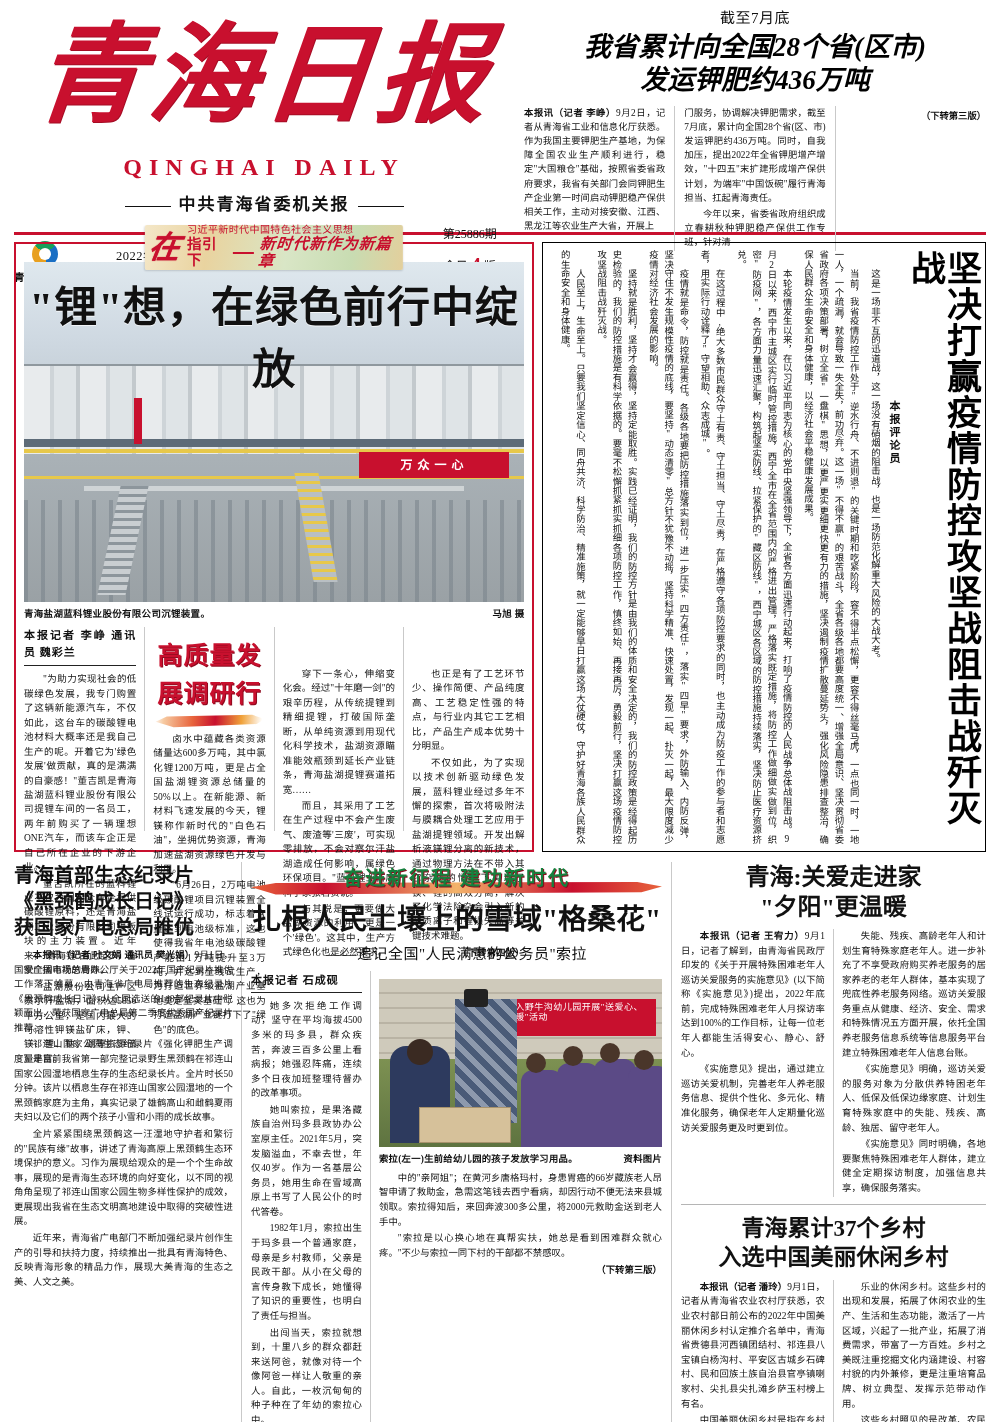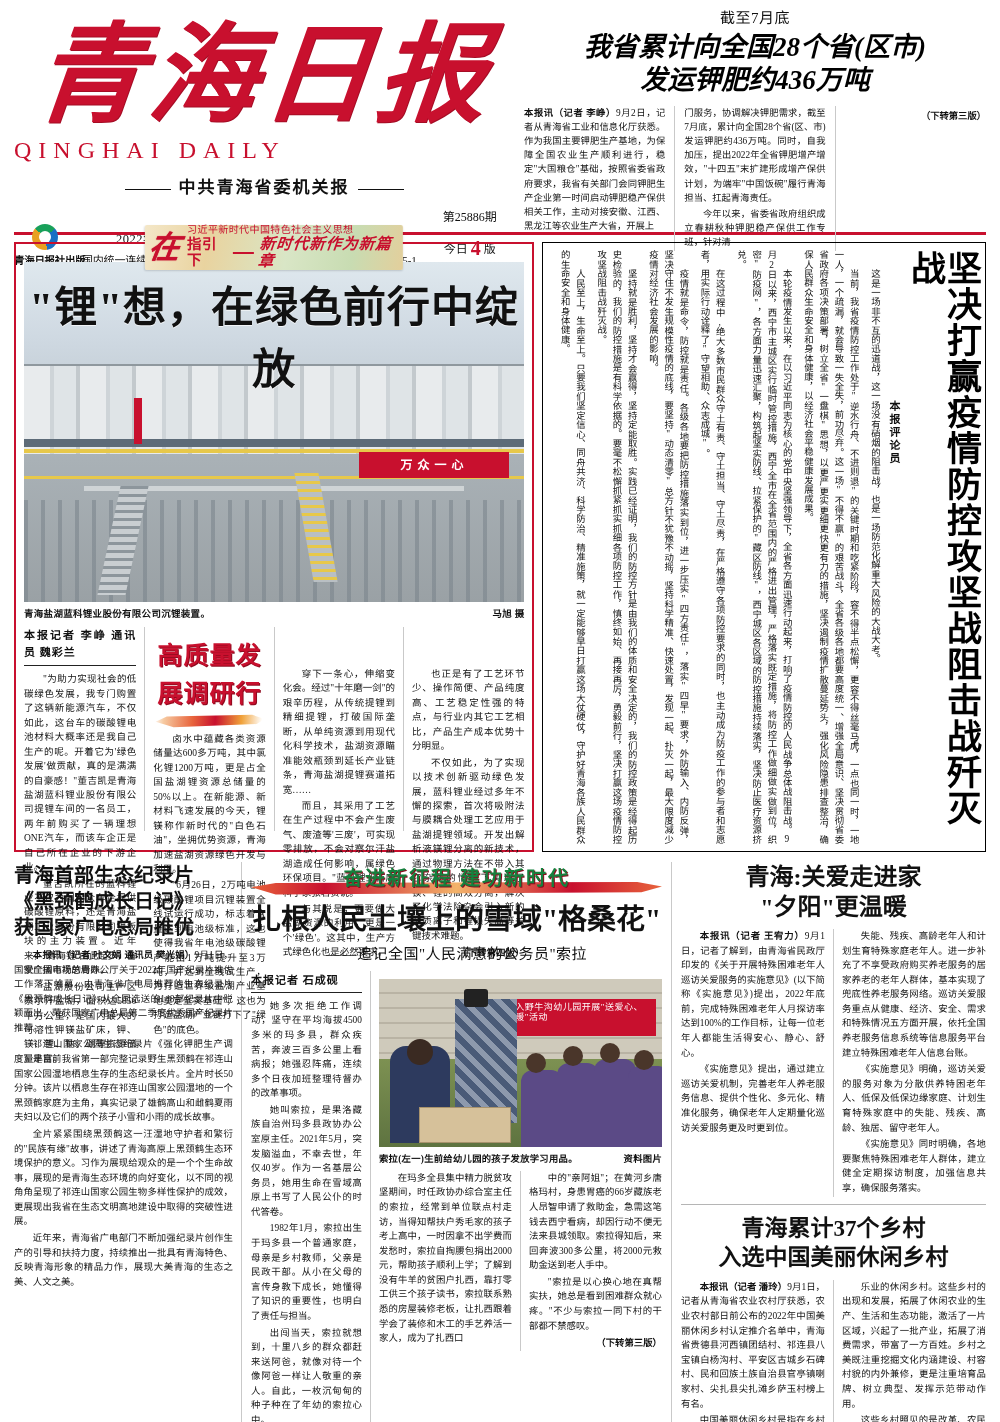--- a/index.html
+++ b/index.html
@@ -26,22 +26,22 @@
     color:#c8102e;
     letter-spacing:6px;
     text-align:center;
     line-height:1;
     margin:22px 0 0 0;
     font-style:italic;
     transform:skewX(-6deg);
     text-shadow:1px 1px 0 #a50d25;
   }
   .logo-en{
-    color:#c8102e;font-weight:normal;
-    font-size:24px;letter-spacing:7px;margin-top:7px;
+    text-align:center;color:#c8102e;font-weight:bold;
+    font-size:24px;letter-spacing:7px;margin-top:24px;
     font-family:"Liberation Serif",serif;
   }
   .mast-sub{
     text-align:center;font-size:17px;letter-spacing:2px;margin-top:9px;
     color:#111;font-weight:bold;position:relative;
   }
   .mast-sub .rule{display:inline-block;width:46px;height:1px;background:#111;vertical-align:middle;margin:0 8px;}
   .mast-meta{display:flex;align-items:flex-end;margin-top:8px;font-size:11px;}
   .mast-logo-badge{width:62px;text-align:center;}
   .badge-circle{
@@ -426,23 +426,20 @@
             <div class="kid" style="left:88%;height:48%"></div>
             <div class="kidh" style="left:90%;bottom:46%"></div>
             <div class="box"></div>
           </div>
           <div class="mid-cap">
             <span>索拉(左一)生前给幼儿园的孩子发放学习用品。</span>
             <span>资料图片</span>
           </div>
           <div class="mid-cols">
             <div class="c">
-              <p>在玛多全县集中精力脱贫攻坚期间，时任政协办综合室主任的索拉，经常到单位联点村走访，当得知帮扶户秀毛家的孩子考上高中，一时因拿不出学费而发愁时，索拉自掏腰包捐出2000元，帮助孩子顺利上学；了解到没有牛羊的贫困户扎西，靠打零工供三个孩子读书，索拉联系熟悉的房屋装修老板，让扎西跟着学会了装修和木工的手艺养活一家人，成为了扎西口</p>
-            </div>
-            <div class="c">
               <p>中的"亲阿姐"；在黄河乡唐格玛村，身患胃癌的66岁藏族老人昂智申请了救助金，急需这笔钱去西宁看病，却因行动不便无法来县城领取。索拉得知后，来回奔波300多公里，将2000元救助金送到老人手中。</p>
               <p>"索拉是以心换心地在真帮实扶，她总是看到困难群众就心疼。"不少与索拉一同下村的干部都不禁感叹。</p>
               <div class="jump">（下转第三版）</div>
             </div>
           </div>
         </div>
       </div>
     </div>
 
     <div class="low-right">

